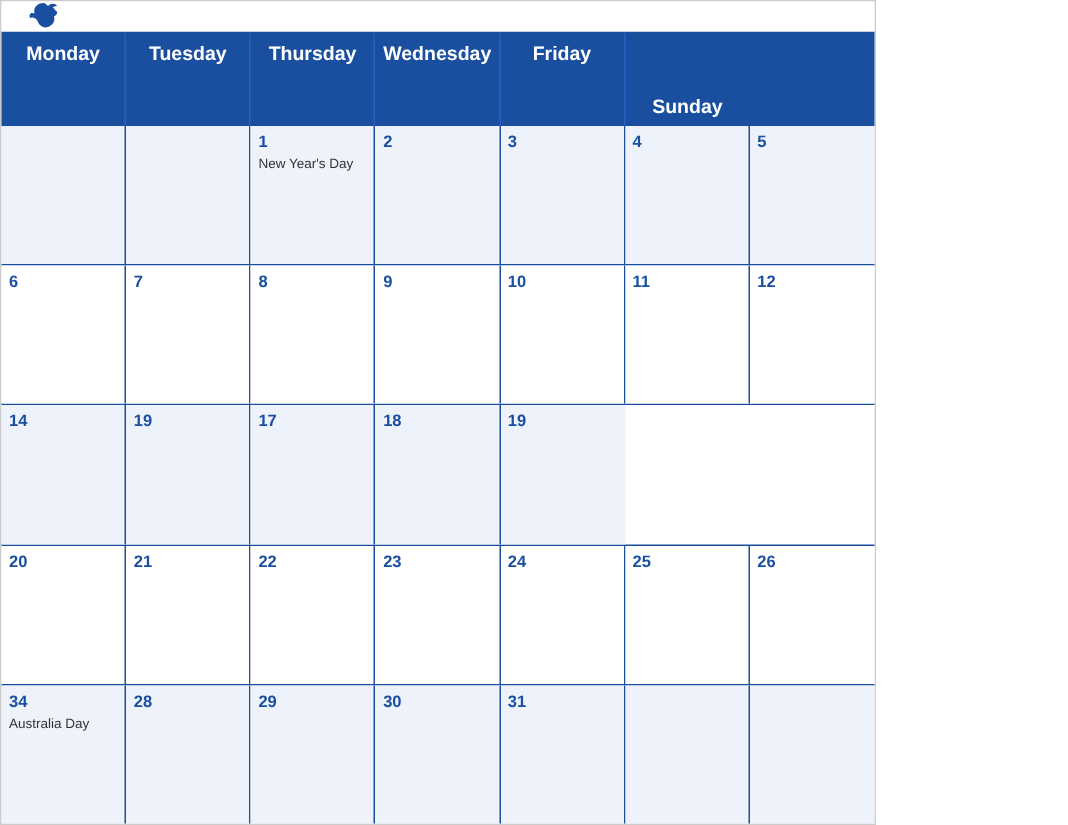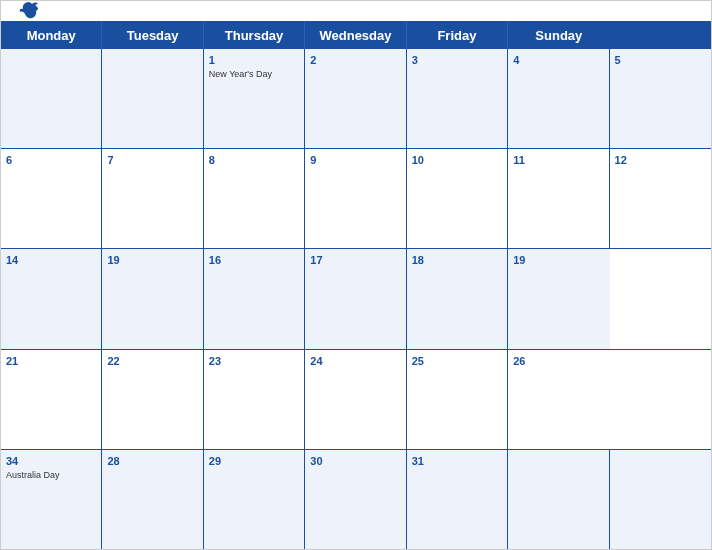--- a/index.html
+++ b/index.html
@@ -4,21 +4,21 @@
   <style>
     * { box-sizing: border-box; margin: 0; padding: 0; }
     body {
       font-family: Arial, sans-serif;
       background: #fff;
       width: 712px;
       height: 550px;
       overflow: hidden;
     }
     .calendar-wrapper {
-      width: 712px;
+      width: 584px;
       height: 550px;
       border: 1px solid #ccc;
       display: flex;
       flex-direction: column;
       justify-content: space-between;
     }
     .calendar-header {
       display: flex;
       align-items: center;
       justify-content: center;
@@ -82,20 +82,21 @@
     .day-header {
       color: #fff;
       text-align: center;
       padding: 6px 4px;
       font-size: 13px;
       font-weight: bold;
       border-right: 1px solid #2a5fc0;
     }
     .day-header:last-child {
       border-right: none;
+      margin-top: 35px;
     }
     .weeks {
       flex: 1;
       display: flex;
       flex-direction: column;
     }
     .week-row {
       display: grid;
       grid-template-columns: repeat(7, 1fr);
       flex: 1;
@@ -211,33 +212,33 @@
           </div>
         </div>
         <div class="week-row">
           <div class="day-cell">
             <span class="day-number">14</span>
           </div>
           <div class="day-cell">
             <span class="day-number">19</span>
           </div>
           <div class="day-cell">
-            <span class="day-number">16</span>
-          </div>
-          <div class="day-cell">
             <span class="day-number">17</span>
           </div>
           <div class="day-cell">
             <span class="day-number">18</span>
           </div>
           <div class="day-cell">
             <span class="day-number">19</span>
           </div>
         </div>
         <div class="week-row">
+          <div class="day-cell">
+            <span class="day-number">20</span>
+          </div>
           <div class="day-cell">
             <span class="day-number">21</span>
           </div>
           <div class="day-cell">
             <span class="day-number">22</span>
           </div>
           <div class="day-cell">
             <span class="day-number">23</span>
           </div>
           <div class="day-cell">

